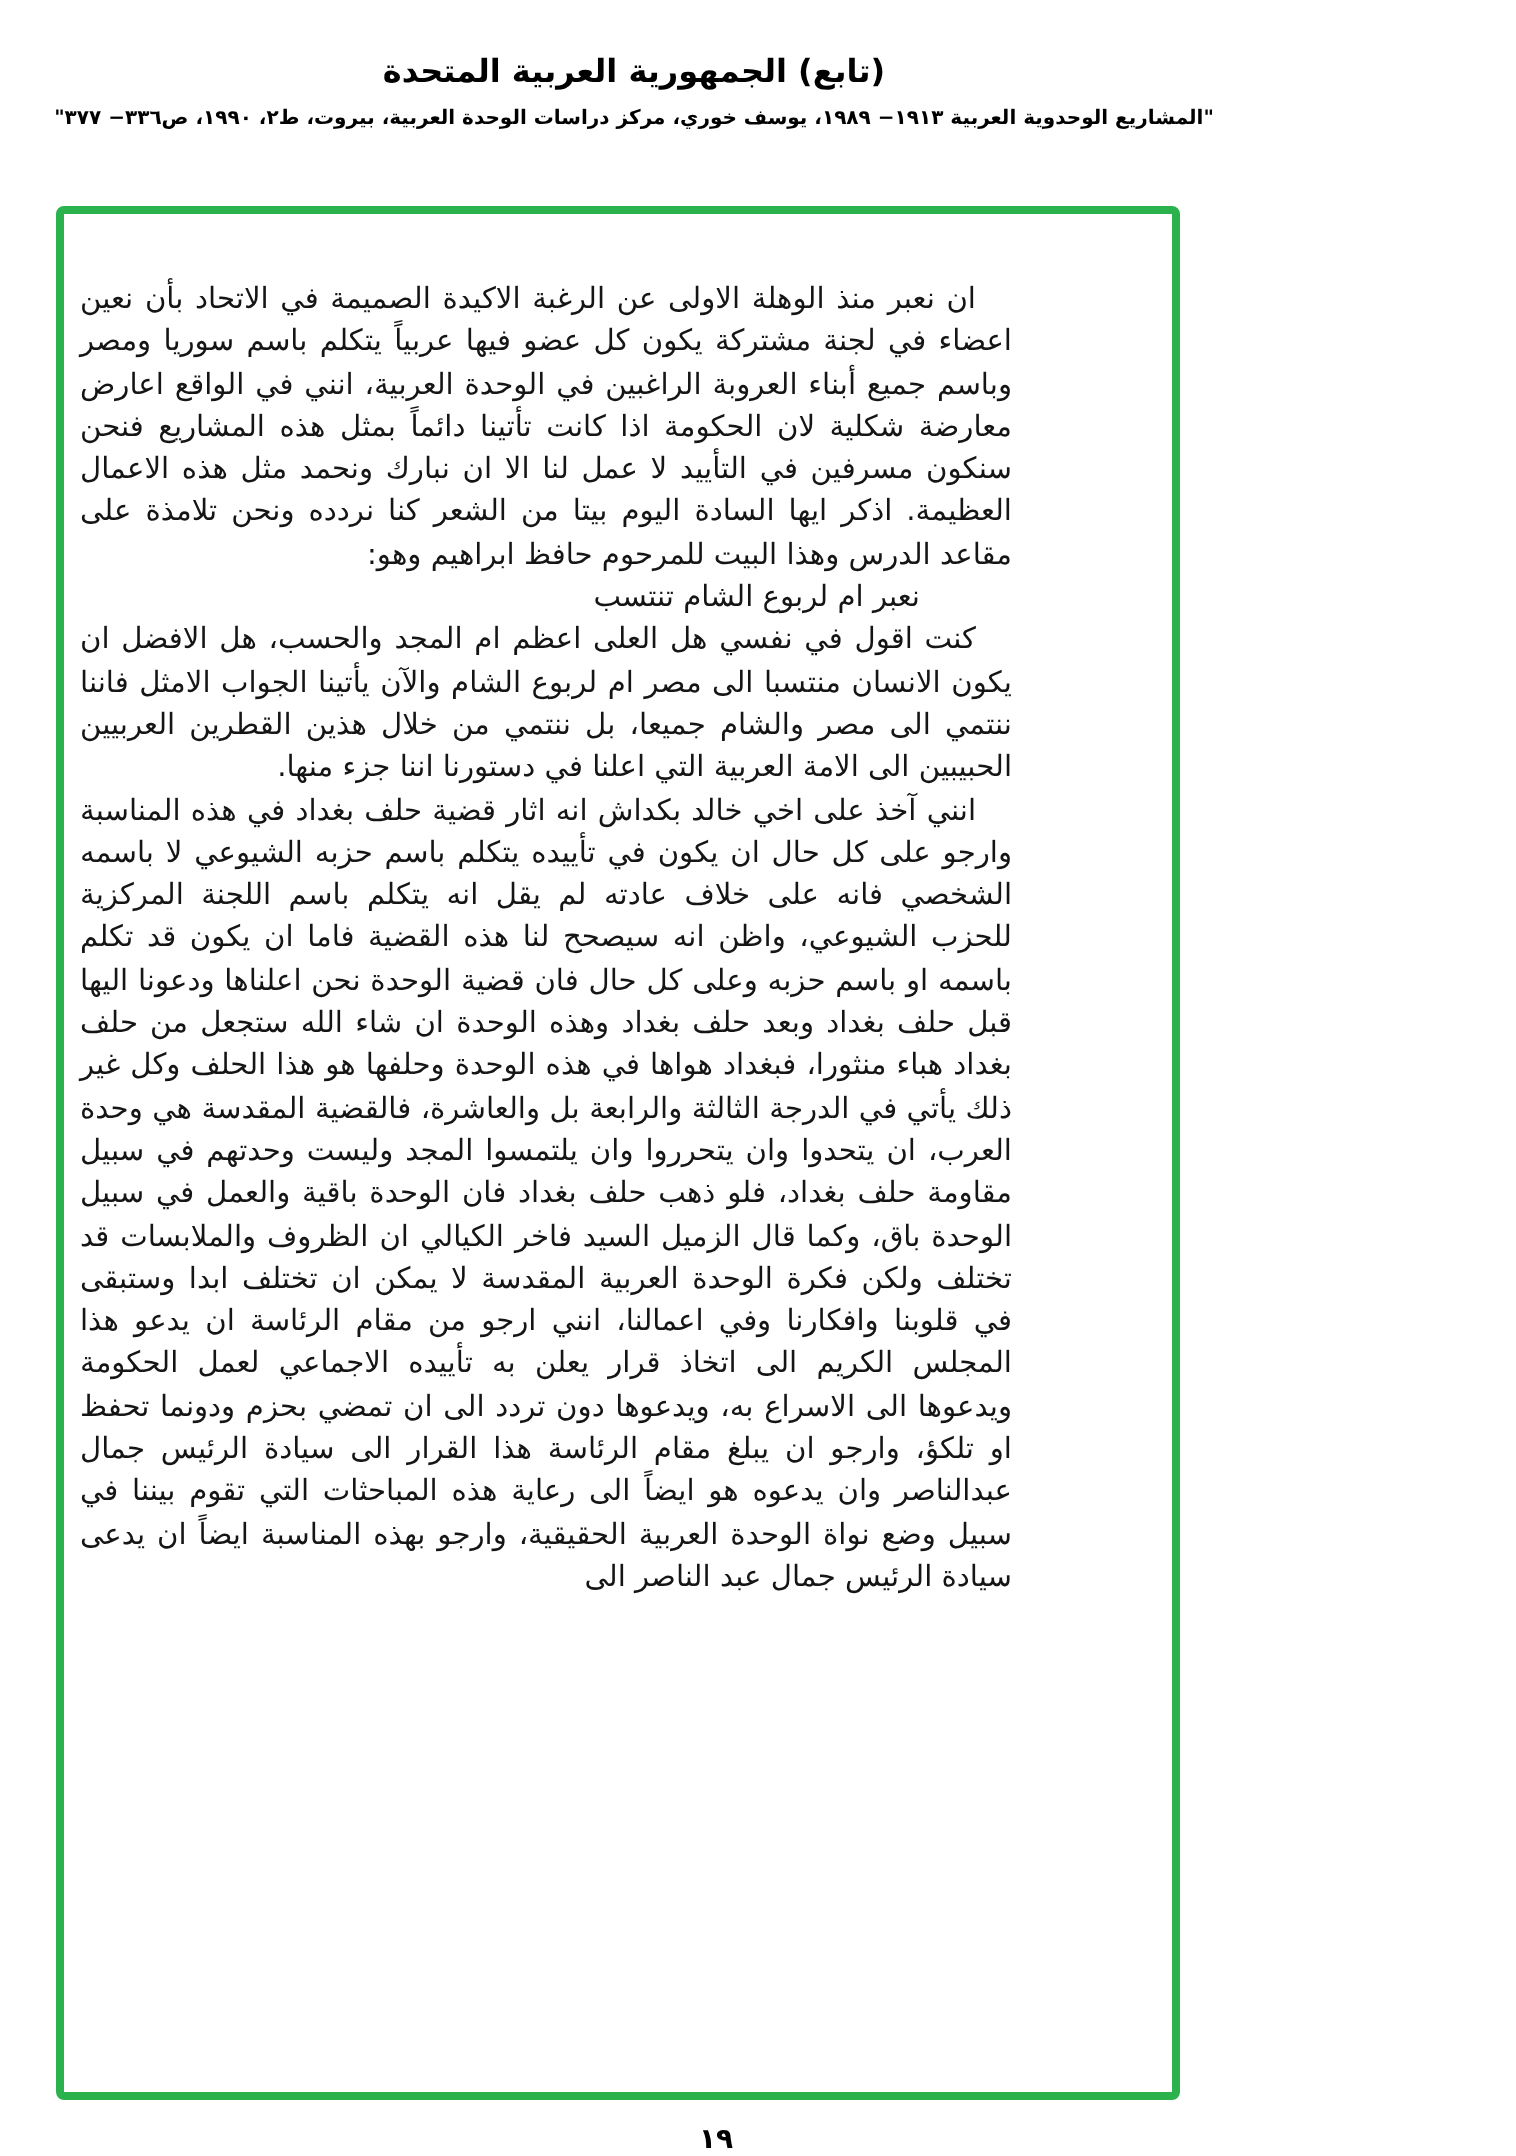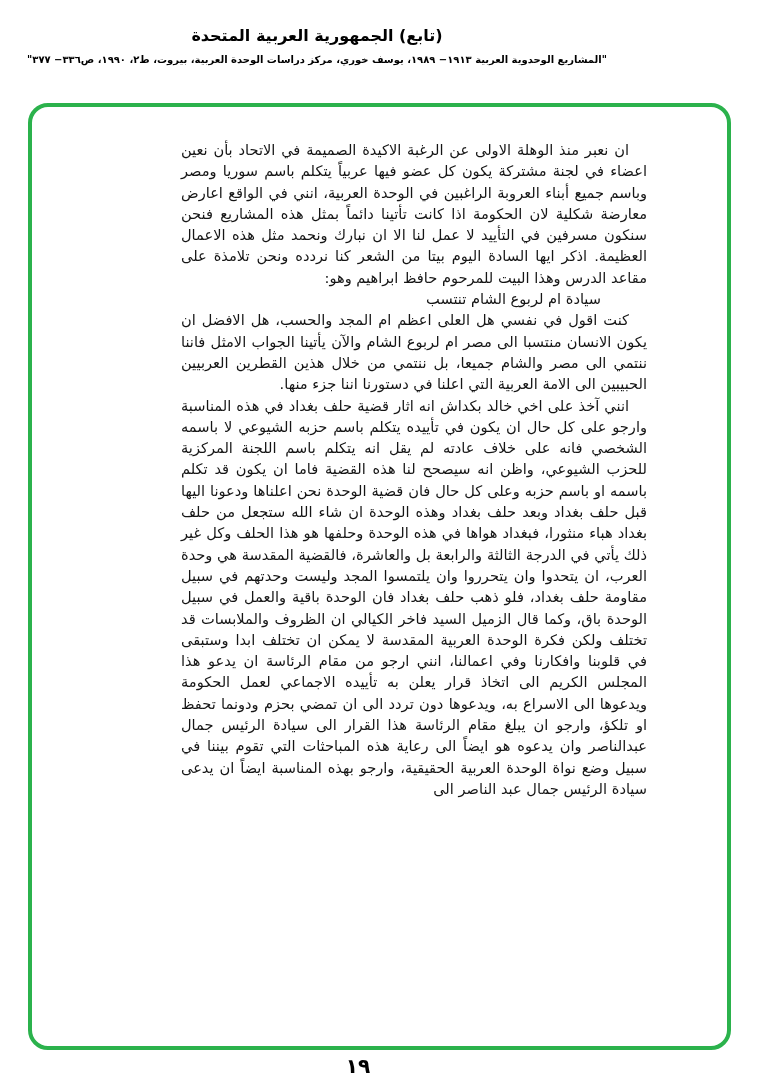--- a/index.html
+++ b/index.html
@@ -31,24 +31,24 @@
   .doc-citation {
     margin-top: 9px;
     font-size: 10px;
     font-weight: bold;
     color: #000;
   }
   .green-box {
     position: absolute;
     left: 28px;
     top: 103px;
-    width: 703px;
+    width: 562px;
     height: 947px;
     border: 4px solid #2bb24c;
-    border-radius: 20px;
+    border-radius: 4px;
     background: #ffffff;
   }
   .text-block {
     position: absolute;
     top: 32px;
     right: 80px;
     width: 466px;
     direction: rtl;
     text-align: justify;
     font-size: 14.6px;
@@ -65,36 +65,36 @@
   .verse-2 {
     padding-right: 12px;
     text-align: right;
   }
   .page-number {
     position: absolute;
     bottom: 0px;
     left: 0;
     width: 716px;
     text-align: center;
-    font-size: 20px;
+    font-size: 14px;
     font-weight: bold;
     color: #000;
     direction: rtl;
   }
 </style>
 </head>
 <body>
 
 <div class="header">
   <div class="doc-title">(تابع) الجمهورية العربية المتحدة</div>
   <div class="doc-citation">"المشاريع الوحدوية العربية ١٩١٣− ١٩٨٩، يوسف خوري، مركز دراسات الوحدة العربية، بيروت، ط٢، ١٩٩٠، ص٣٣٦− ٣٧٧"</div>
 </div>
 
 <div class="green-box">
   <div class="text-block">
     <div class="para">ان نعبر منذ الوهلة الاولى عن الرغبة الاكيدة الصميمة في الاتحاد بأن نعين اعضاء في لجنة مشتركة يكون كل عضو فيها عربياً يتكلم باسم سوريا ومصر وباسم جميع أبناء العروبة الراغبين في الوحدة العربية، انني في الواقع اعارض معارضة شكلية لان الحكومة اذا كانت تأتينا دائماً بمثل هذه المشاريع فنحن سنكون مسرفين في التأييد لا عمل لنا الا ان نبارك ونحمد مثل هذه الاعمال العظيمة. اذكر ايها السادة اليوم بيتا من الشعر كنا نردده ونحن تلامذة على مقاعد الدرس وهذا البيت للمرحوم حافظ ابراهيم وهو:</div>
-    <div class="verse-1">سيادة ام لربوع الشام تنتسب</div>
+    <div class="verse-1">نعبر ام لربوع الشام تنتسب</div>
     <div class="para">كنت اقول في نفسي هل العلى اعظم ام المجد والحسب، هل الافضل ان يكون الانسان منتسبا الى مصر ام لربوع الشام والآن يأتينا الجواب الامثل فاننا ننتمي الى مصر والشام جميعا، بل ننتمي من خلال هذين القطرين العربيين الحبيبين الى الامة العربية التي اعلنا في دستورنا اننا جزء منها.</div>
     <div class="para">انني آخذ على اخي خالد بكداش انه اثار قضية حلف بغداد في هذه المناسبة وارجو على كل حال ان يكون في تأييده يتكلم باسم حزبه الشيوعي لا باسمه الشخصي فانه على خلاف عادته لم يقل انه يتكلم باسم اللجنة المركزية للحزب الشيوعي، واظن انه سيصحح لنا هذه القضية فاما ان يكون قد تكلم باسمه او باسم حزبه وعلى كل حال فان قضية الوحدة نحن اعلناها ودعونا اليها قبل حلف بغداد وبعد حلف بغداد وهذه الوحدة ان شاء الله ستجعل من حلف بغداد هباء منثورا، فبغداد هواها في هذه الوحدة وحلفها هو هذا الحلف وكل غير ذلك يأتي في الدرجة الثالثة والرابعة بل والعاشرة، فالقضية المقدسة هي وحدة العرب، ان يتحدوا وان يتحرروا وان يلتمسوا المجد وليست وحدتهم في سبيل مقاومة حلف بغداد، فلو ذهب حلف بغداد فان الوحدة باقية والعمل في سبيل الوحدة باق، وكما قال الزميل السيد فاخر الكيالي ان الظروف والملابسات قد تختلف ولكن فكرة الوحدة العربية المقدسة لا يمكن ان تختلف ابدا وستبقى في قلوبنا وافكارنا وفي اعمالنا، انني ارجو من مقام الرئاسة ان يدعو هذا المجلس الكريم الى اتخاذ قرار يعلن به تأييده الاجماعي لعمل الحكومة ويدعوها الى الاسراع به، ويدعوها دون تردد الى ان تمضي بحزم ودونما تحفظ او تلكؤ، وارجو ان يبلغ مقام الرئاسة هذا القرار الى سيادة الرئيس جمال عبدالناصر وان يدعوه هو ايضاً الى رعاية هذه المباحثات التي تقوم بيننا في سبيل وضع نواة الوحدة العربية الحقيقية، وارجو بهذه المناسبة ايضاً ان يدعى سيادة الرئيس جمال عبد الناصر الى</div>
   </div>
 </div>
 
 <div class="page-number">١٩</div>
 
 </body></html>

